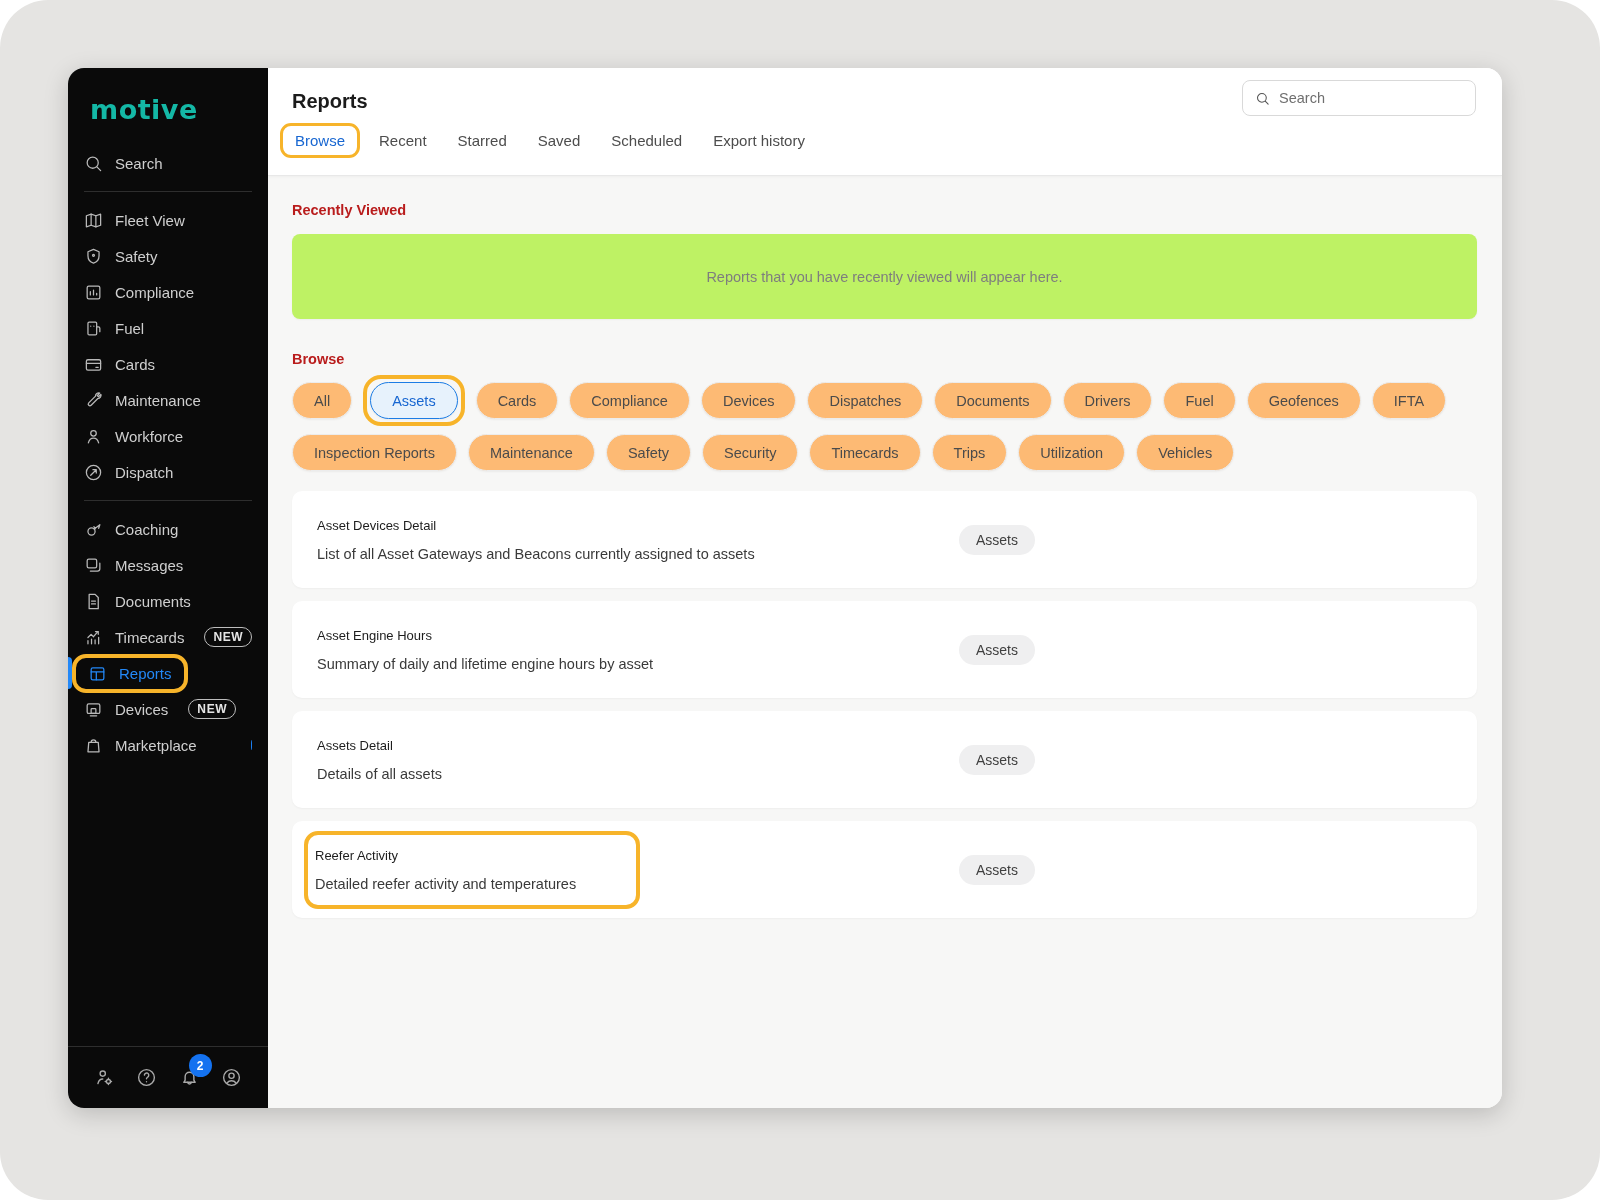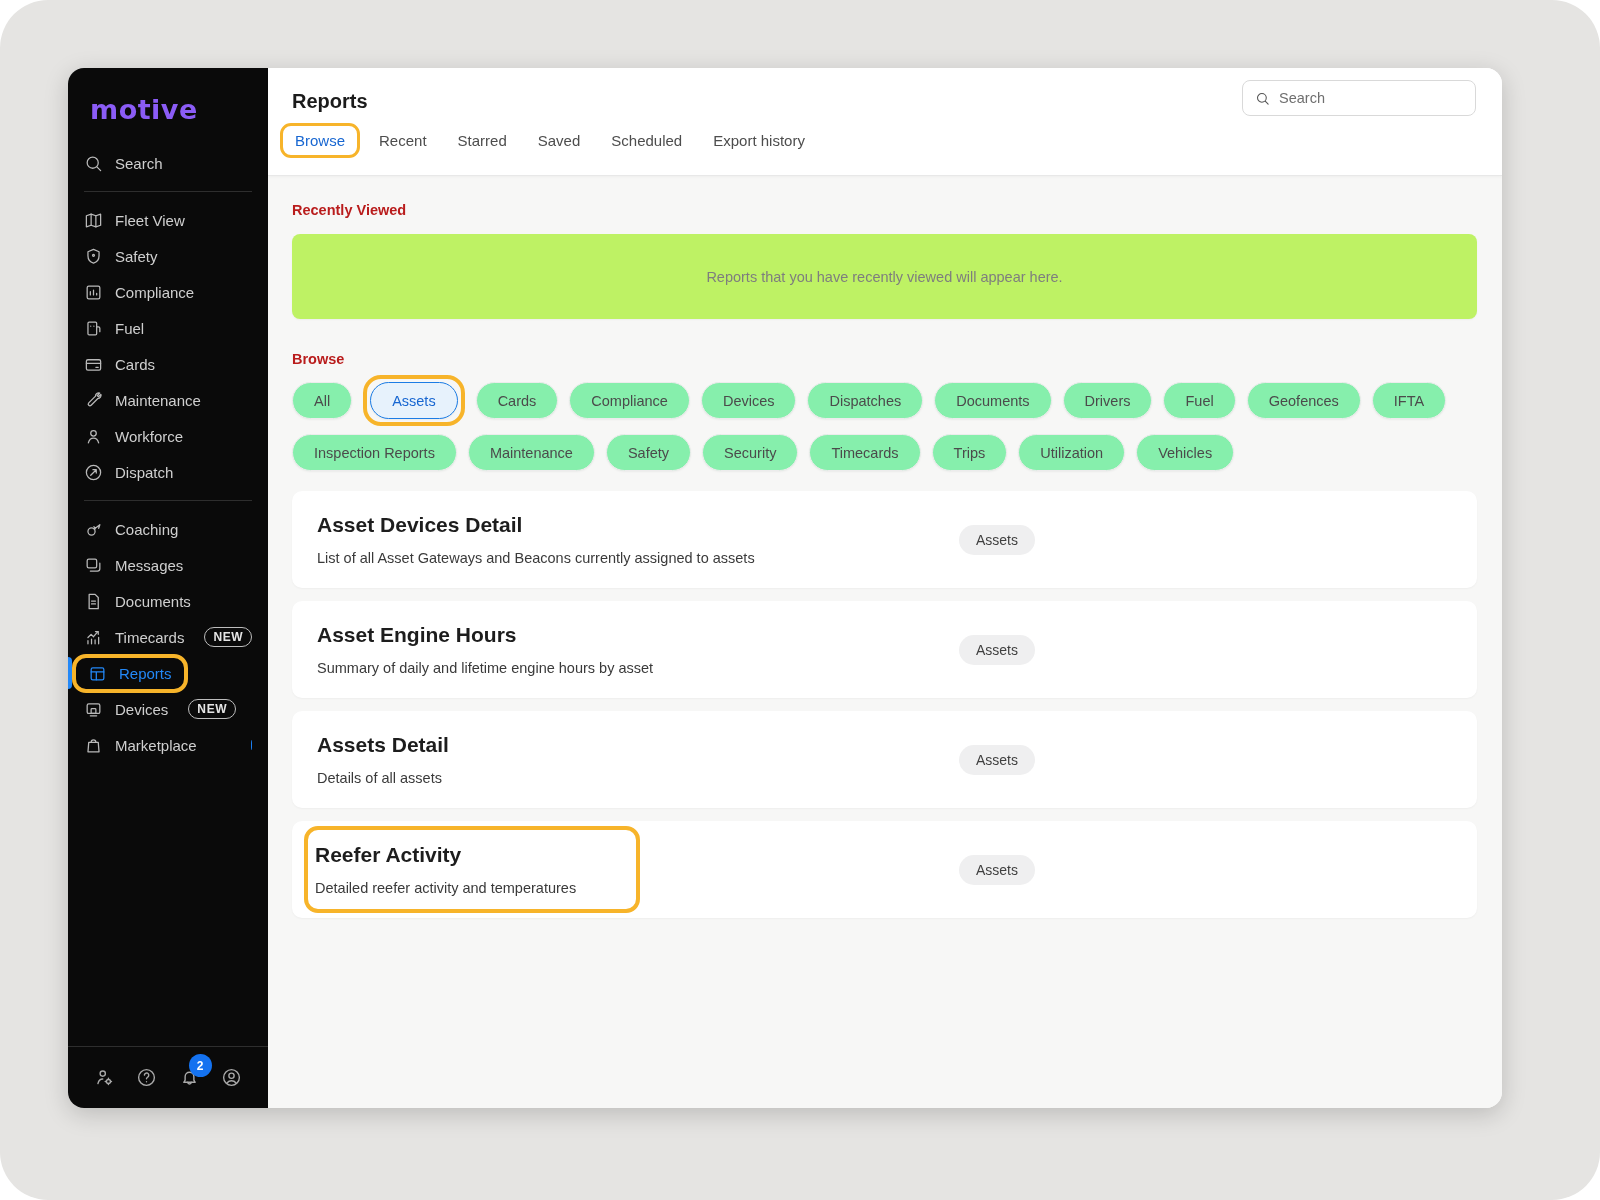--- a/index.html
+++ b/index.html
@@ -3,21 +3,21 @@
 <meta charset="utf-8">
 <style>
   * { margin:0; padding:0; box-sizing:border-box; }
   html,body { width:1600px; height:1200px; background:#ffffff; font-family:"Liberation Sans", sans-serif; }
   .backdrop { position:absolute; left:0; top:0; width:1600px; height:1200px; background:#e5e4e2; border-radius:48px; }
 
   .app { position:absolute; left:68px; top:68px; width:1434px; height:1040px; border-radius:16px; overflow:hidden; display:flex; background:#f7f7f6; box-shadow:0 6px 24px rgba(0,0,0,.18); }
 
   
   .sidebar { width:200px; min-width:200px; background:#0a0a0a; color:#cfcfcf; display:flex; flex-direction:column; position:relative; }
-  .logo { font-size:27px; font-weight:800; color:#8b5cf6; letter-spacing:.5px; padding:26px 0 0 22px; font-family:"DejaVu Sans", sans-serif; }
+  .logo { font-size:27px; font-weight:800; color:#14b8a6; letter-spacing:.5px; padding:26px 0 0 22px; font-family:"DejaVu Sans", sans-serif; }
   .nav { padding:20px 0 0 0; }
   .nav-item { display:flex; align-items:center; gap:12px; height:36px; padding:0 16px; font-size:15px; color:#cfcfcf; cursor:pointer; position:relative; }
   .nav-item svg { width:19px; height:19px; stroke:#b9b9b9; stroke-width:1.6; fill:none; stroke-linecap:round; stroke-linejoin:round; flex:0 0 auto; }
   .divider { height:1px; background:#2e2e2e; margin:10px 16px; }
   .nav-item.active { color:#2388f7; }
   .nav-item.active svg { stroke:#2388f7; }
   .active-bar { position:absolute; left:0; top:2px; width:4px; height:32px; background:#2388f7; border-radius:0 4px 4px 0; }
   .annot-side { display:inline-flex; align-items:center; gap:12px; border:4px solid #f7b42a; border-radius:14px; padding:6px 12px; margin-left:-12px; }
   .new-badge { font-size:12px; font-weight:700; letter-spacing:.6px; color:#e4e4e4; border:1.5px solid #bdbdbd; border-radius:999px; padding:2px 8px; margin-left:8px; }
   .blue-dot { width:10px; height:10px; border-radius:50%; background:#1b7ff2; margin-left:42px; }
@@ -39,27 +39,27 @@
   .search-box input { border:none; outline:none; font-size:14.5px; color:#333; width:100%; font-family:inherit; background:transparent; }
   .search-box input::placeholder { color:#6f6f6f; }
 
   .body { padding:26px 25px 0 24px; overflow:hidden; }
   .section-heading { font-size:14.5px; font-weight:700; color:#b91c1c; }
   .empty-card { background:#bef264; border-radius:8px; height:85px; margin-top:16px; display:flex; align-items:center; justify-content:center; box-shadow:0 1px 2px rgba(0,0,0,.04); }
   .empty-text { font-size:14.5px; color:#7e7e7e; }
 
   .browse-heading { margin-top:32px; }
   .chip-row { display:flex; align-items:center; margin-top:15px; gap:11px; flex-wrap:nowrap; }
-  .chip { background:#86efac; border:1px solid #ececec; border-radius:20px; height:37px; display:inline-flex; align-items:center; padding:0 21px; font-size:14.5px; color:#4b4b4b; cursor:pointer; box-shadow:0 1px 2px rgba(0,0,0,.05); white-space:nowrap; }
+  .chip { background:#fdba74; border:1px solid #ececec; border-radius:20px; height:37px; display:inline-flex; align-items:center; padding:0 21px; font-size:14.5px; color:#4b4b4b; cursor:pointer; box-shadow:0 1px 2px rgba(0,0,0,.05); white-space:nowrap; }
   .chip-annot { border:4px solid #f7b42a; border-radius:18px; padding:3px; margin:-7px 0; display:inline-flex; }
   .chip.selected { background:#e7f2fc; border:1.5px solid #1b7ce5; color:#1766d1; }
 
   .report-list { margin-top:20px; }
   .report-card { background:#fff; border-radius:10px; height:97px; margin-bottom:13px; position:relative; display:flex; align-items:center; padding-left:25px; box-shadow:0 1px 2px rgba(0,0,0,.04); cursor:pointer; }
-  .report-text .r-title { font-size:21px; font-weight:700; color:#1d1d1d; }
+  .report-text .r-title { font-size:13px; font-weight:400; color:#1d1d1d; }
   .report-text .r-desc { font-size:14.5px; color:#3a3a3a; margin-top:13px; }
   .report-card.highlight { padding-left:12px; }
   .report-card.highlight .report-text { border:4px solid #f7b42a; border-radius:14px; padding:13px 60px 13px 7px; }
   .tag-pill { position:absolute; left:667px; top:50%; transform:translateY(-50%); background:#efeff0; border-radius:15px; padding:7px 17px; font-size:14px; color:#3f3f3f; }
 </style>
 </head>
 <body>
 
 <div class="backdrop"></div>
 

